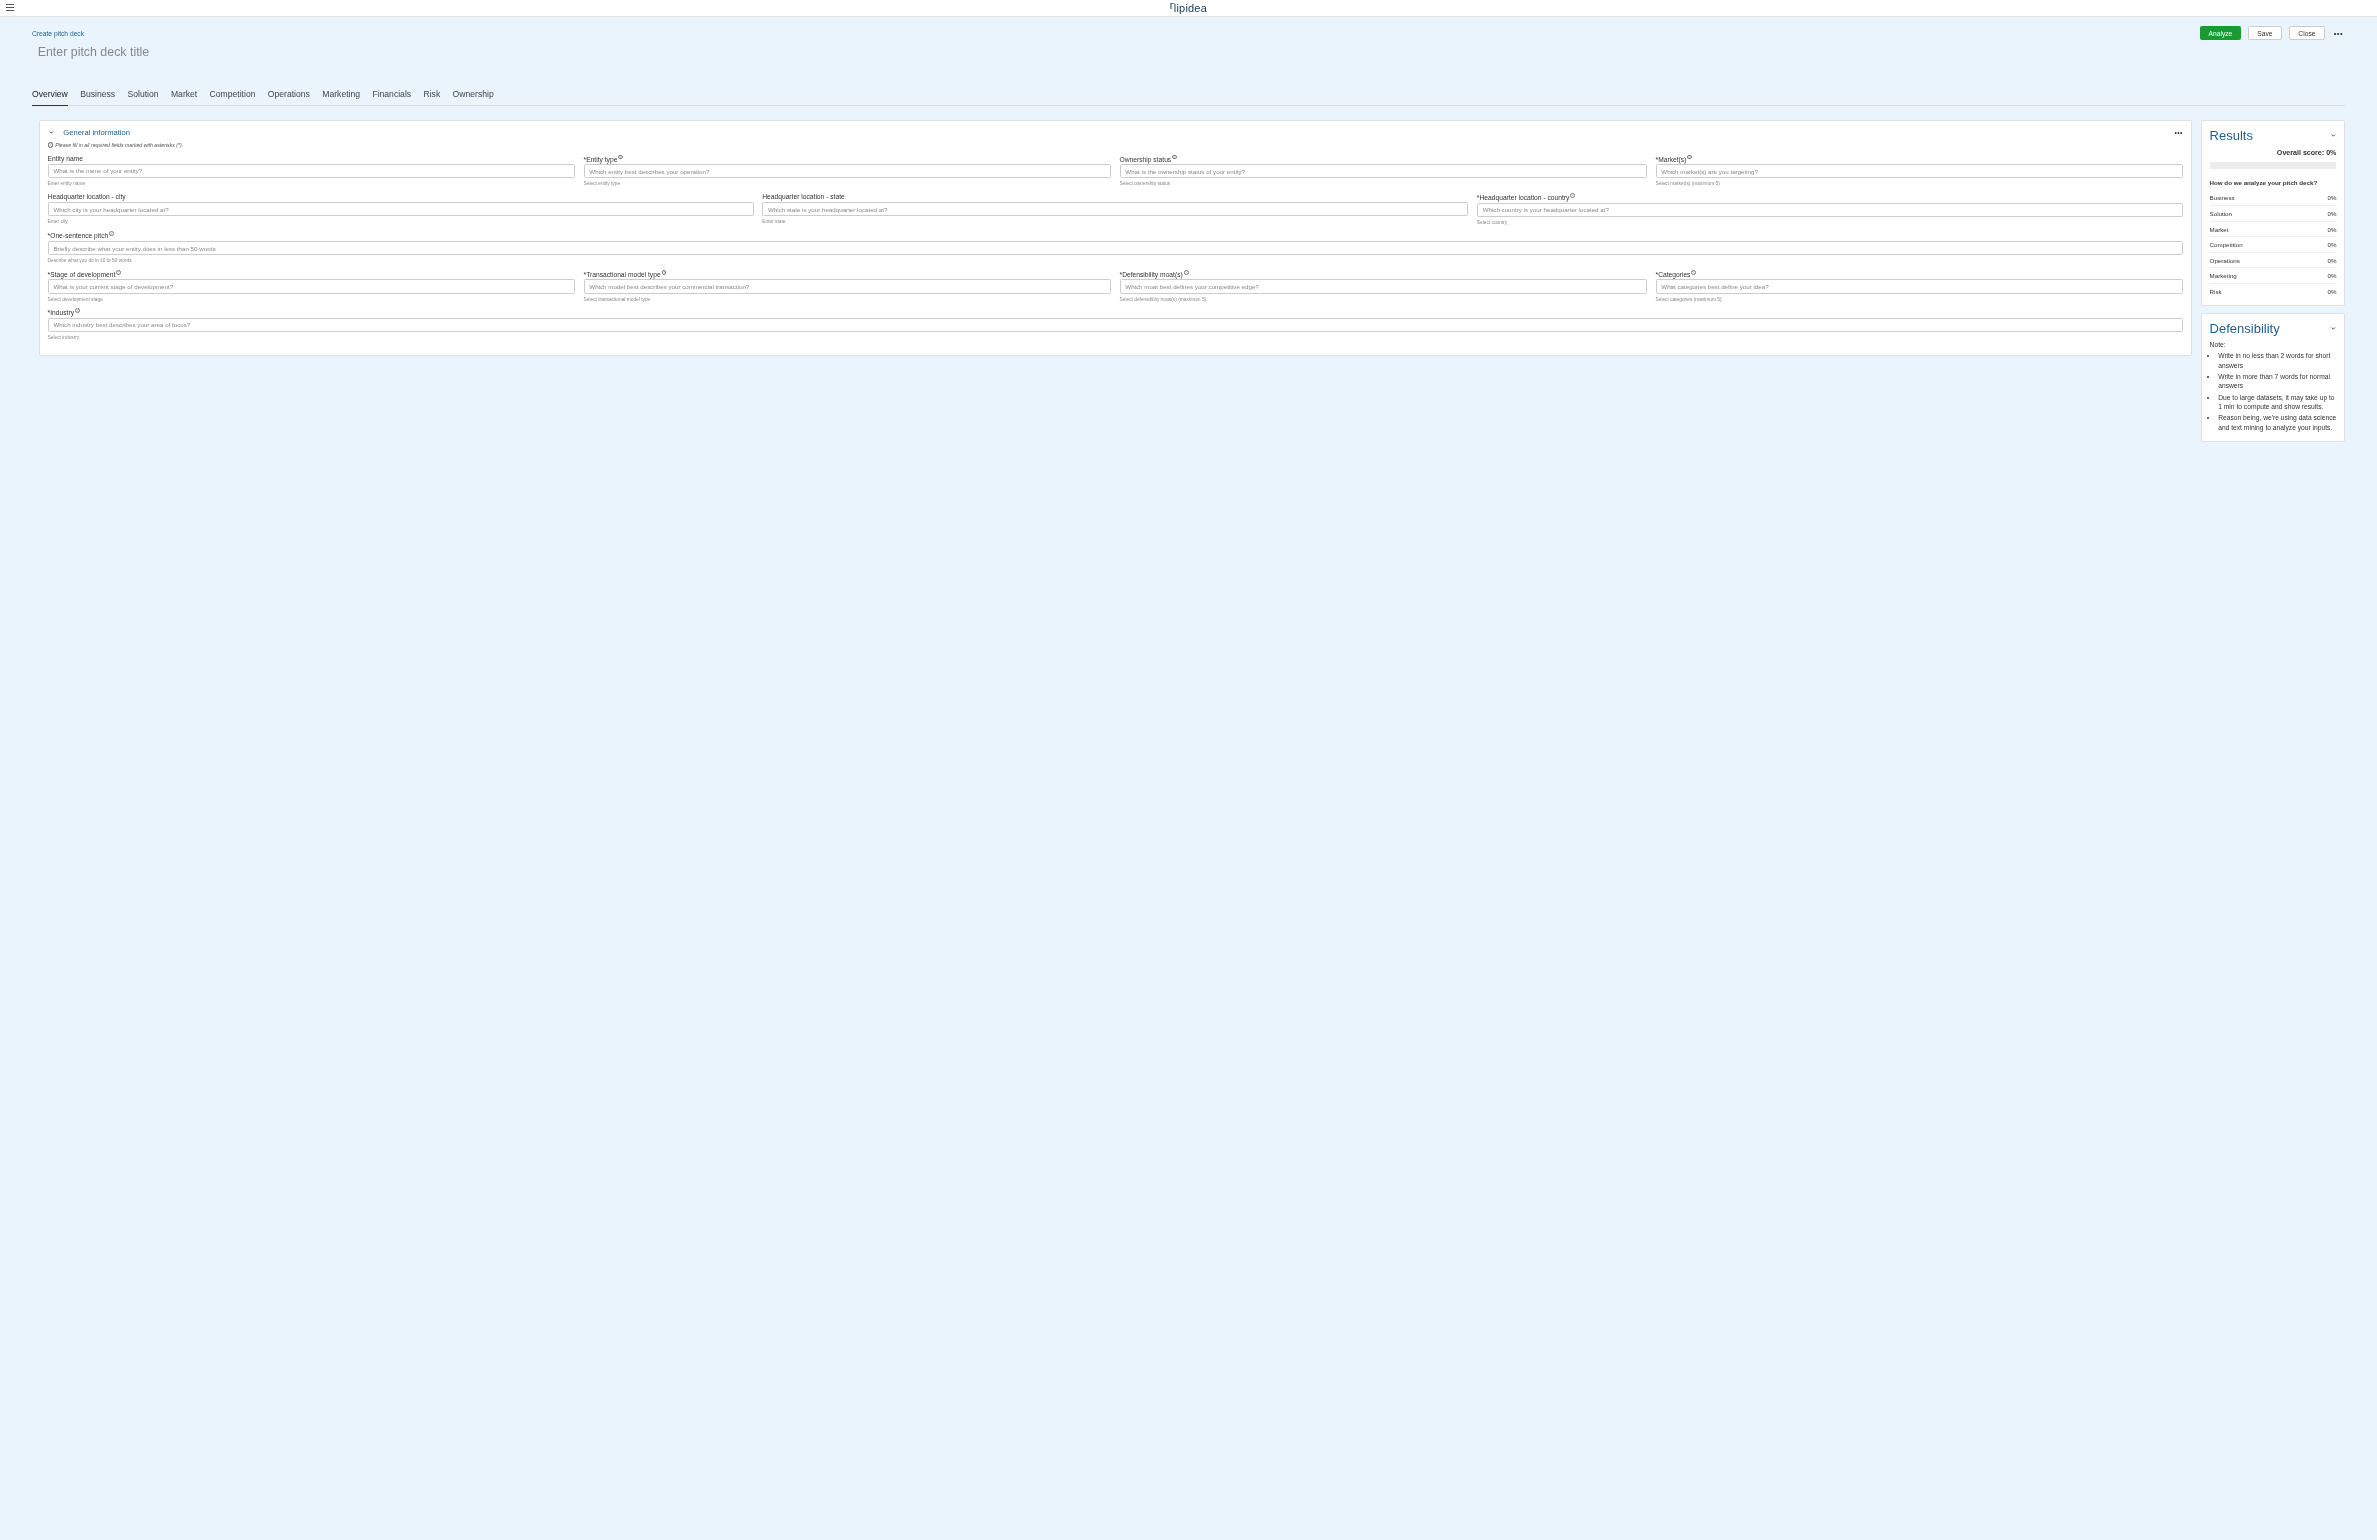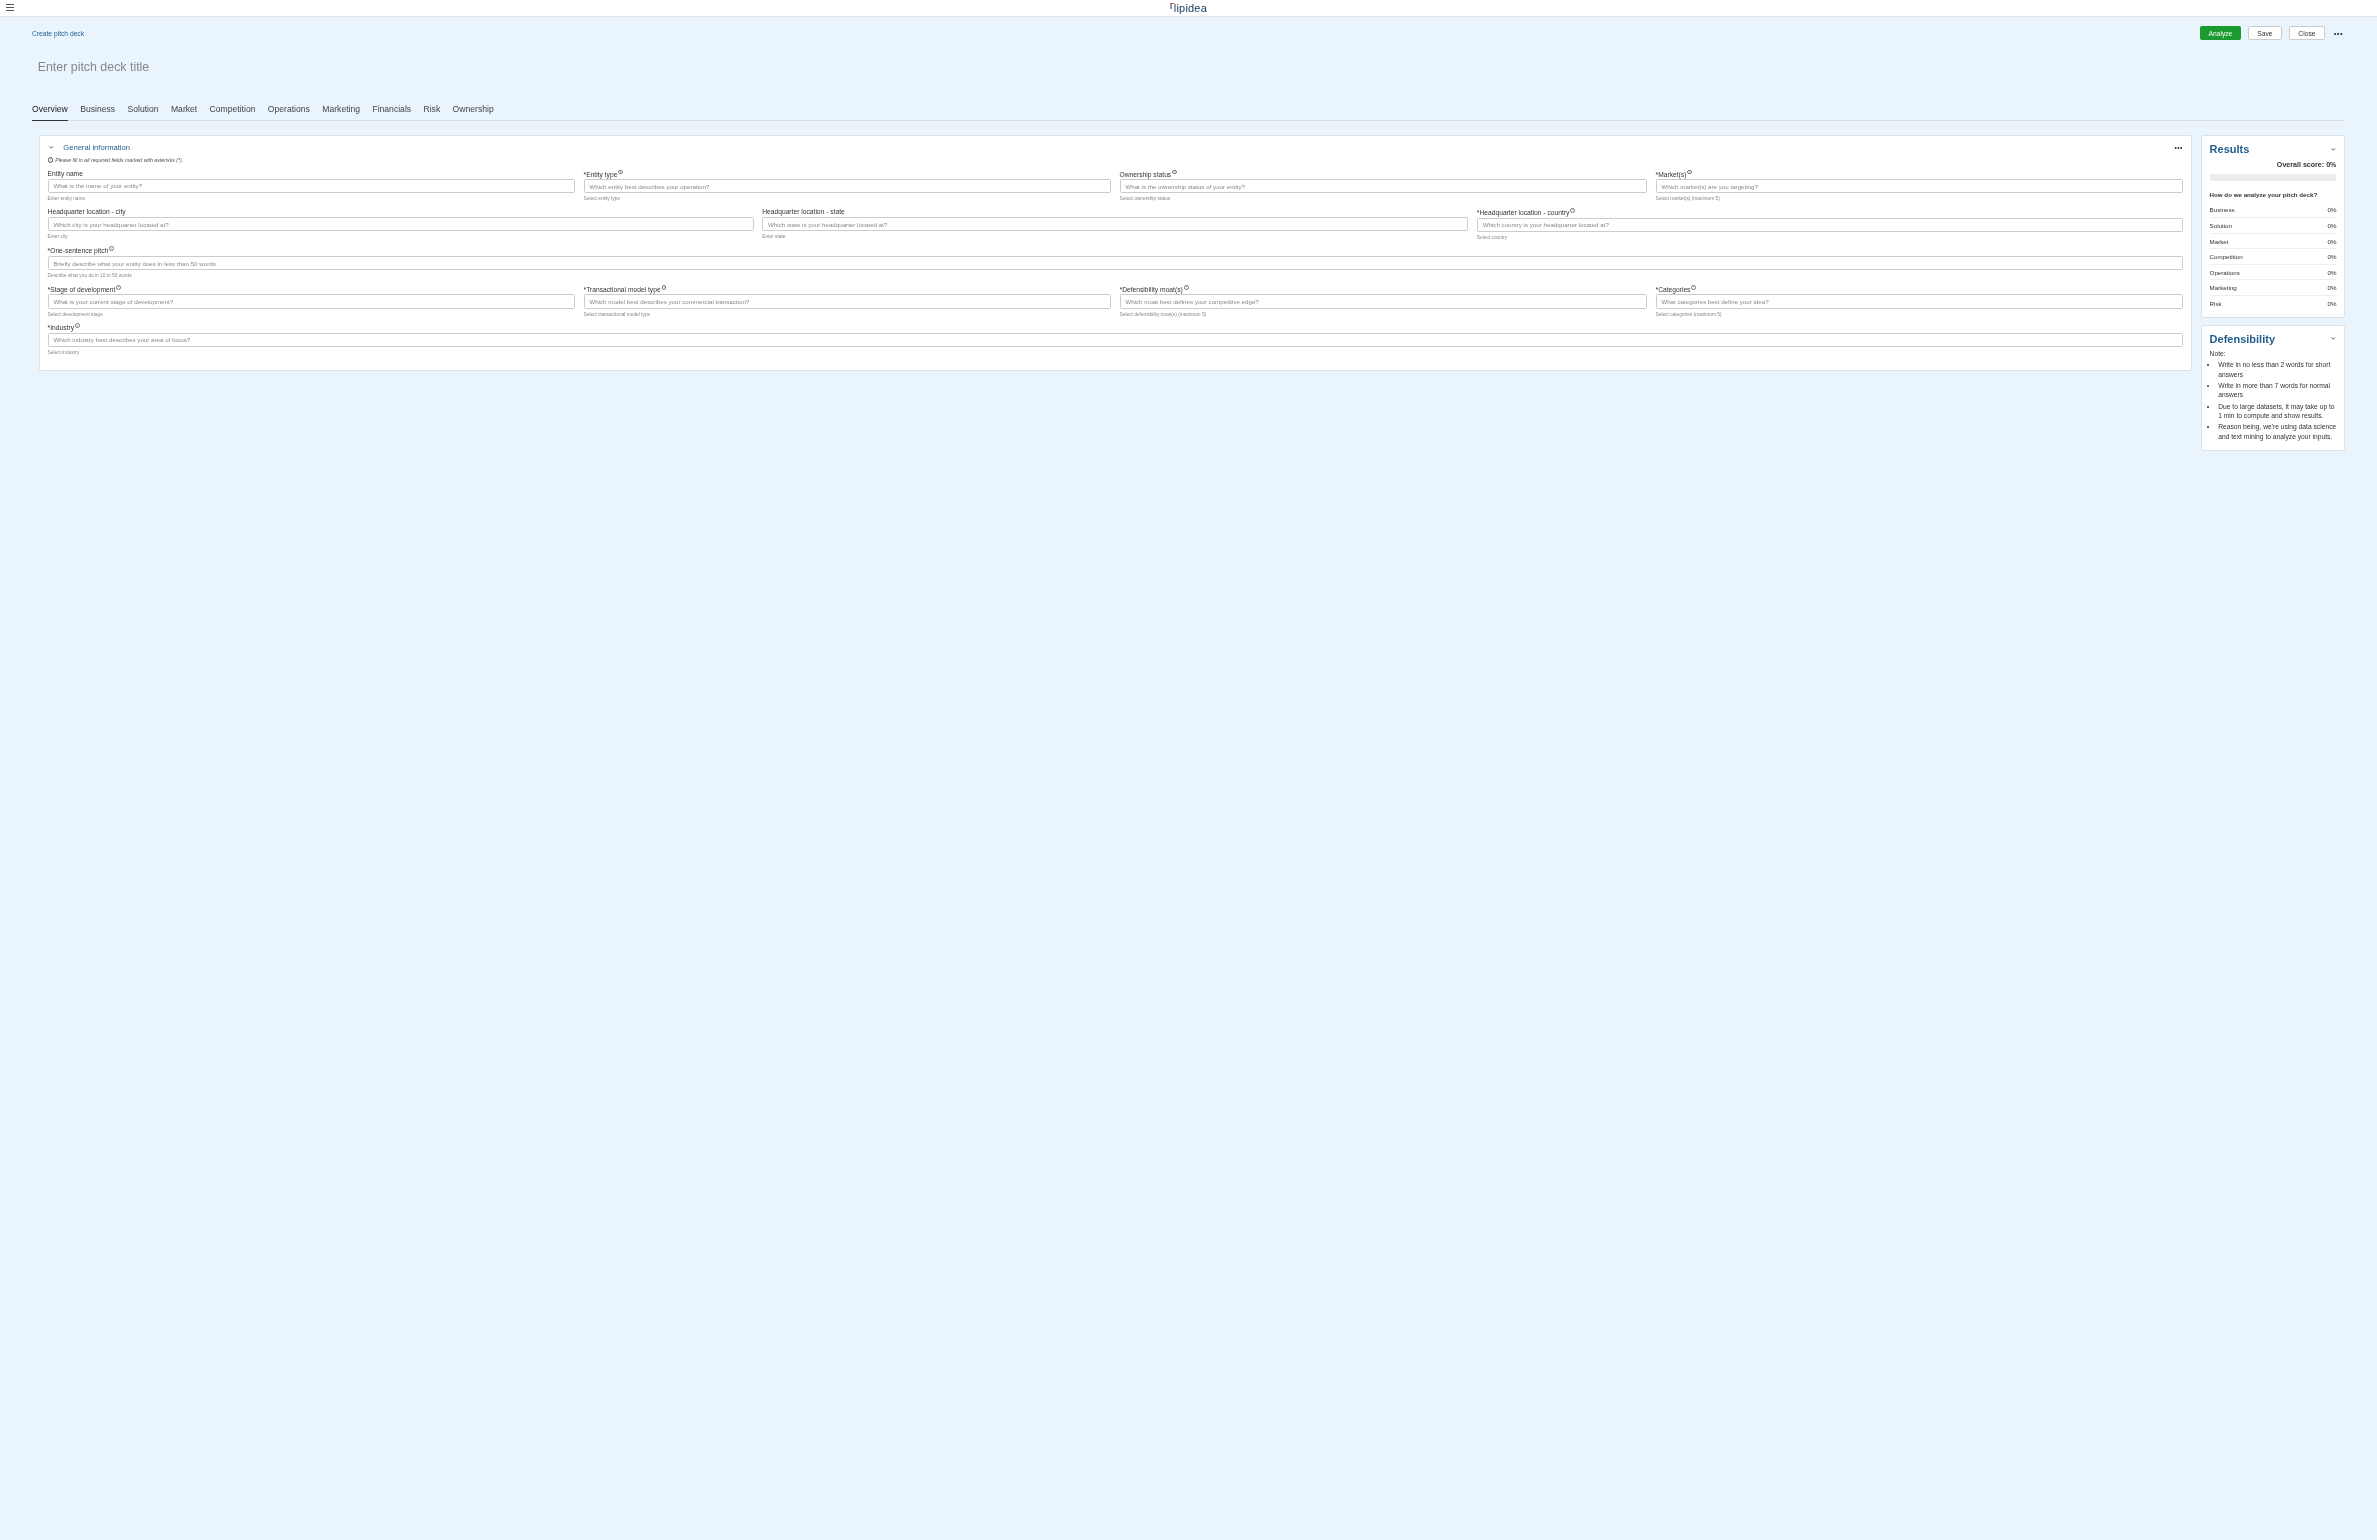--- a/index.html
+++ b/index.html
@@ -50,21 +50,21 @@
     font-size: 6.7px; cursor: pointer; background: #fff;
   }
   .btn-analyze { background: #1a9a2f; color: #fff; font-weight: 500; }
   .btn-save { background: #fff; border: 0.5px solid #ccc; color: #333; }
   .btn-close { background: #fff; border: 0.5px solid #ccc; color: #333; }
   .ellipsis-btn {
     cursor: pointer; font-size: 7.6px; color: #333; letter-spacing: 0.5px;
     padding: 1.9px;
   }
   .title-input {
-    margin-top: 18px;
+    margin-top: 3px;
     width: 100%; max-width: 285px;
     font-size: 12.4px; color: #888;
     border: none; background: transparent; outline: none;
     padding: 1.9px 5.7px;
   }
   .title-input::placeholder { color: #888; }
 
   
   .tabs {
     margin: 23px 32px 0 32px;
@@ -136,21 +136,21 @@
     background: #fff;
   }
   .field-input::placeholder { color: #888; }
   .field-hint { font-size: 4.8px; color: #888; margin-top: 1px; }
 
   
   .card .card-header {
     display: flex; align-items: center; justify-content: space-between;
     margin-bottom: 5.7px;
   }
-  .card-title { color: #1f5d8e; font-size: 11px; font-weight: 700; text-align: right; }
+  .card-title { color: #1f5d8e; font-size: 13px; font-weight: 400; text-align: right; }
 
   .overall-score { text-align: right; font-weight: 700; font-size: 7.1px; margin-top: 0; }
   .progress-bg {
     height: 7.6px; background: #ececec; border-radius: 1.4px; margin: 4.8px 0 9.5px 0;
   }
   .analyze-q { font-size: 6.2px; font-weight: 600; margin-bottom: 4.8px; }
   .score-row {
     display: flex; justify-content: space-between;
     font-size: 6.2px; padding: 3.8px 0;
     border-bottom: 0.5px solid #eee;

